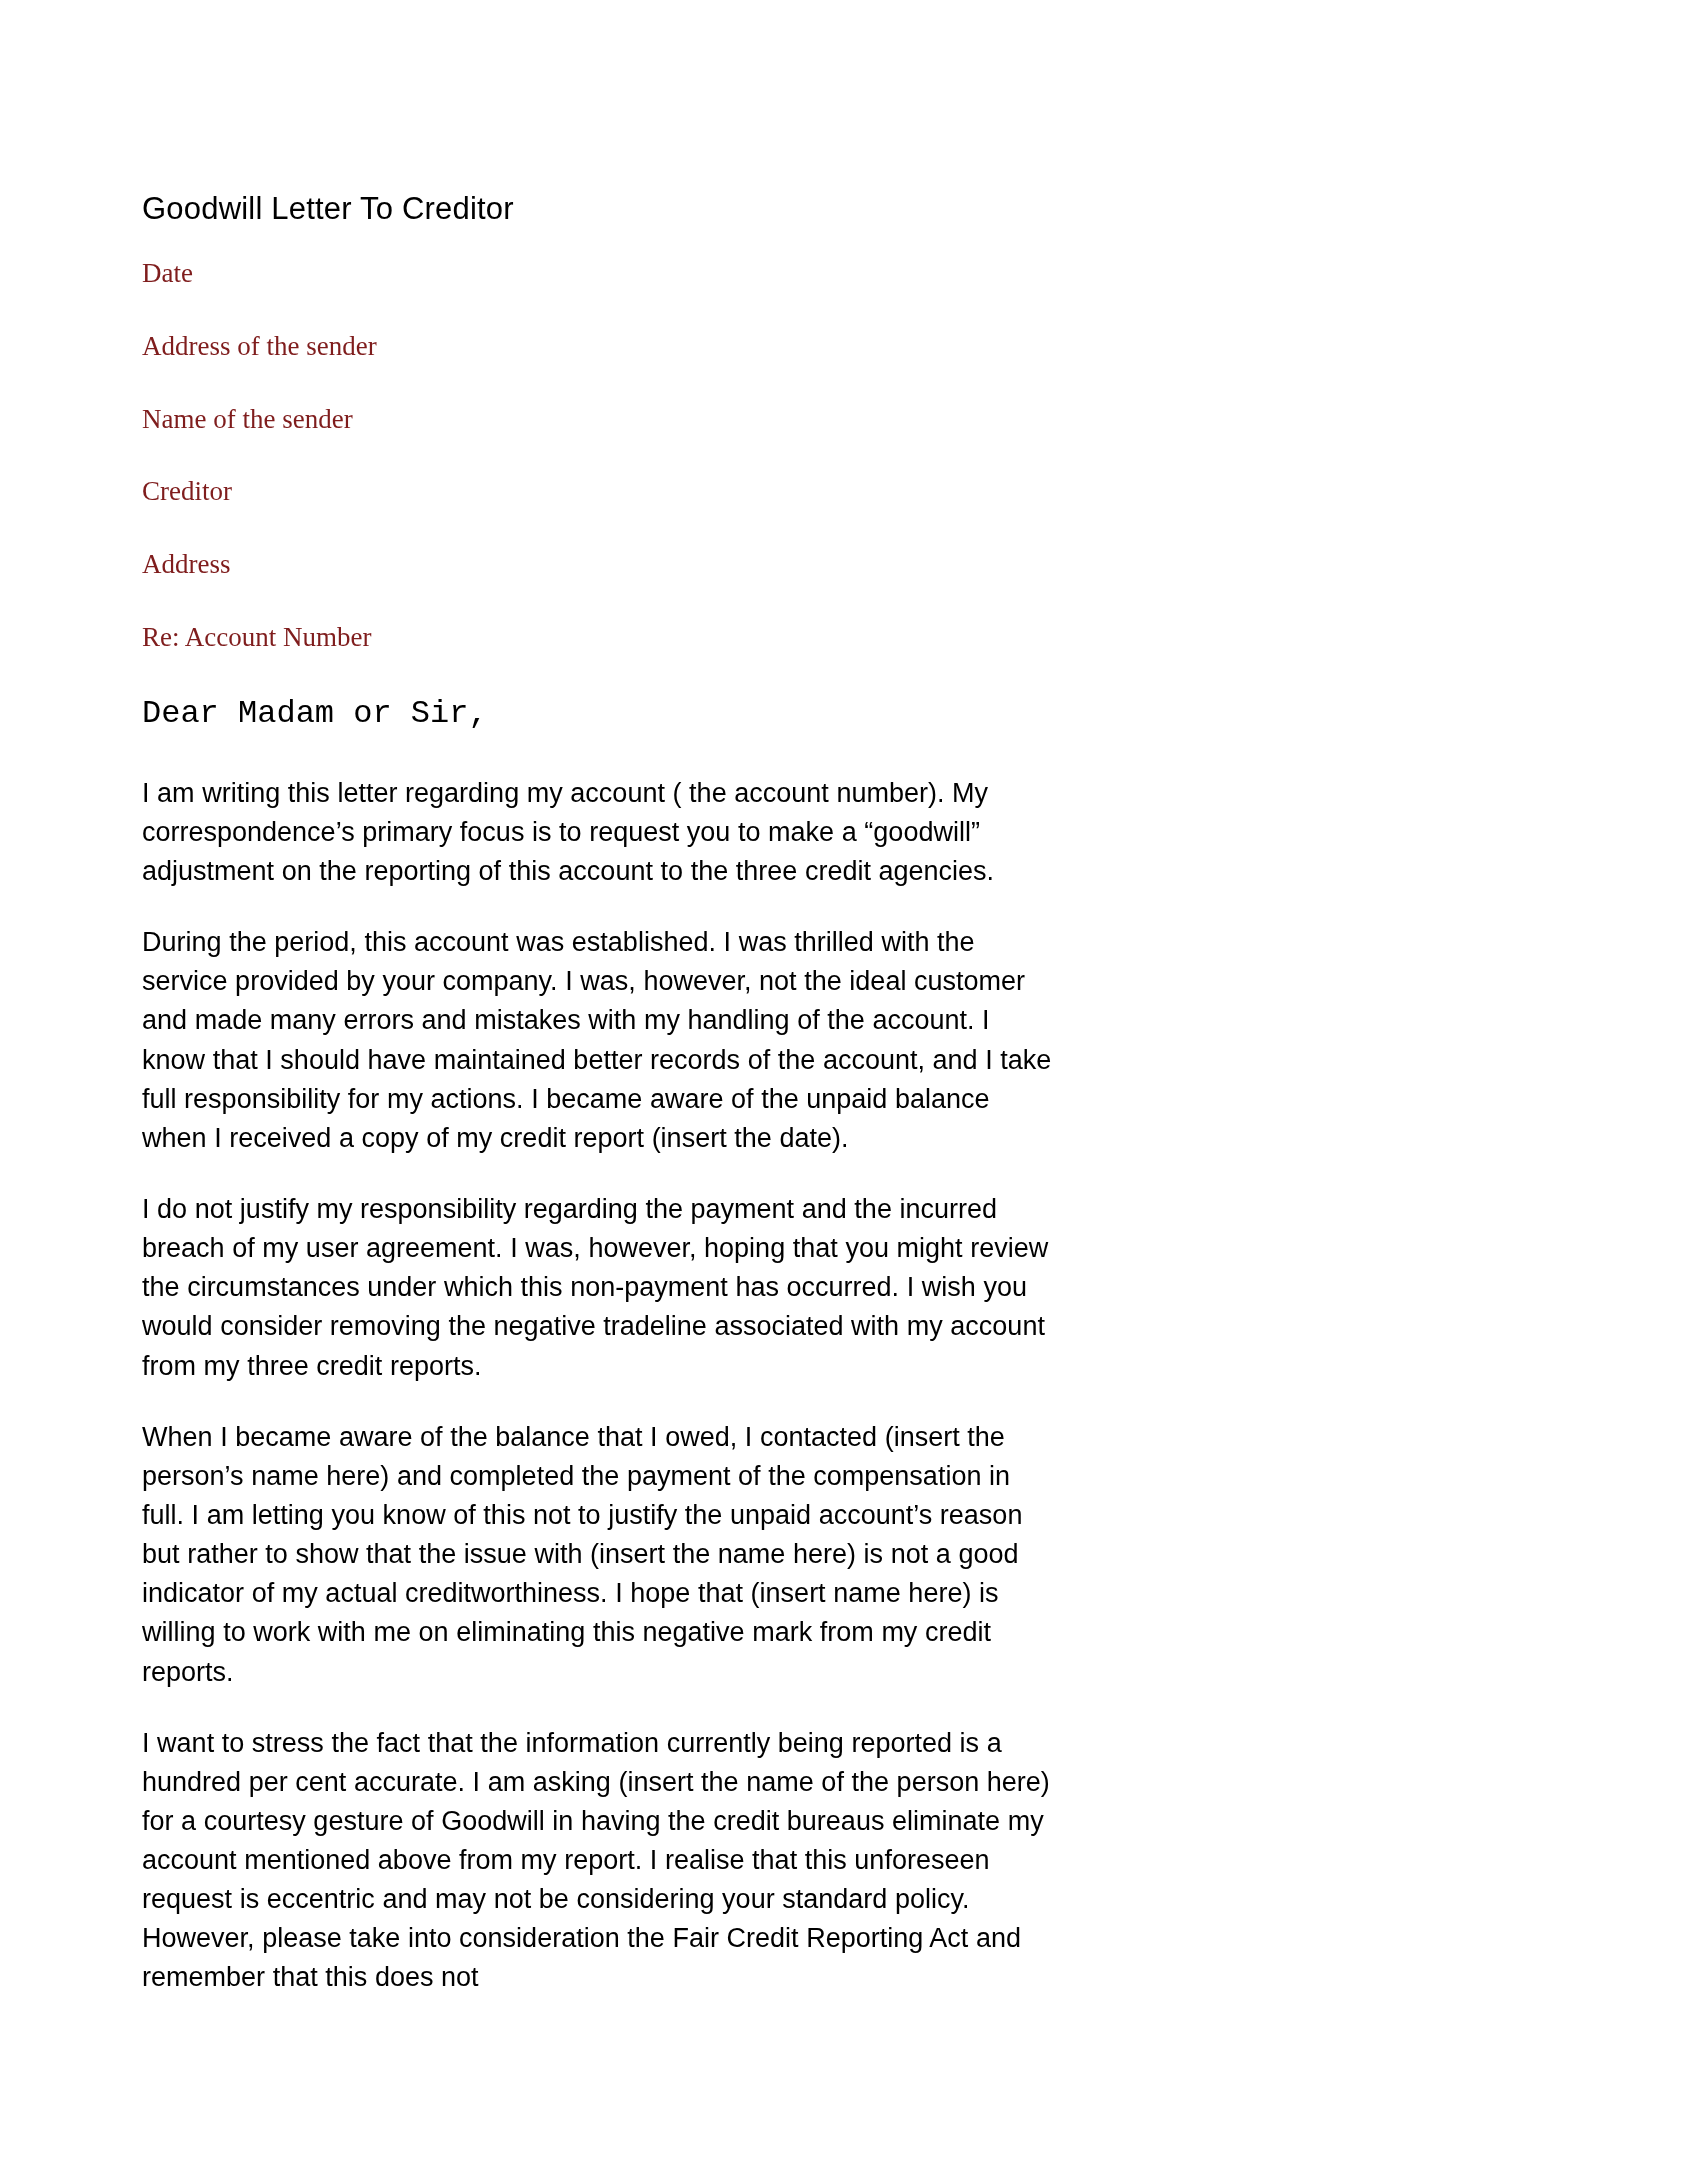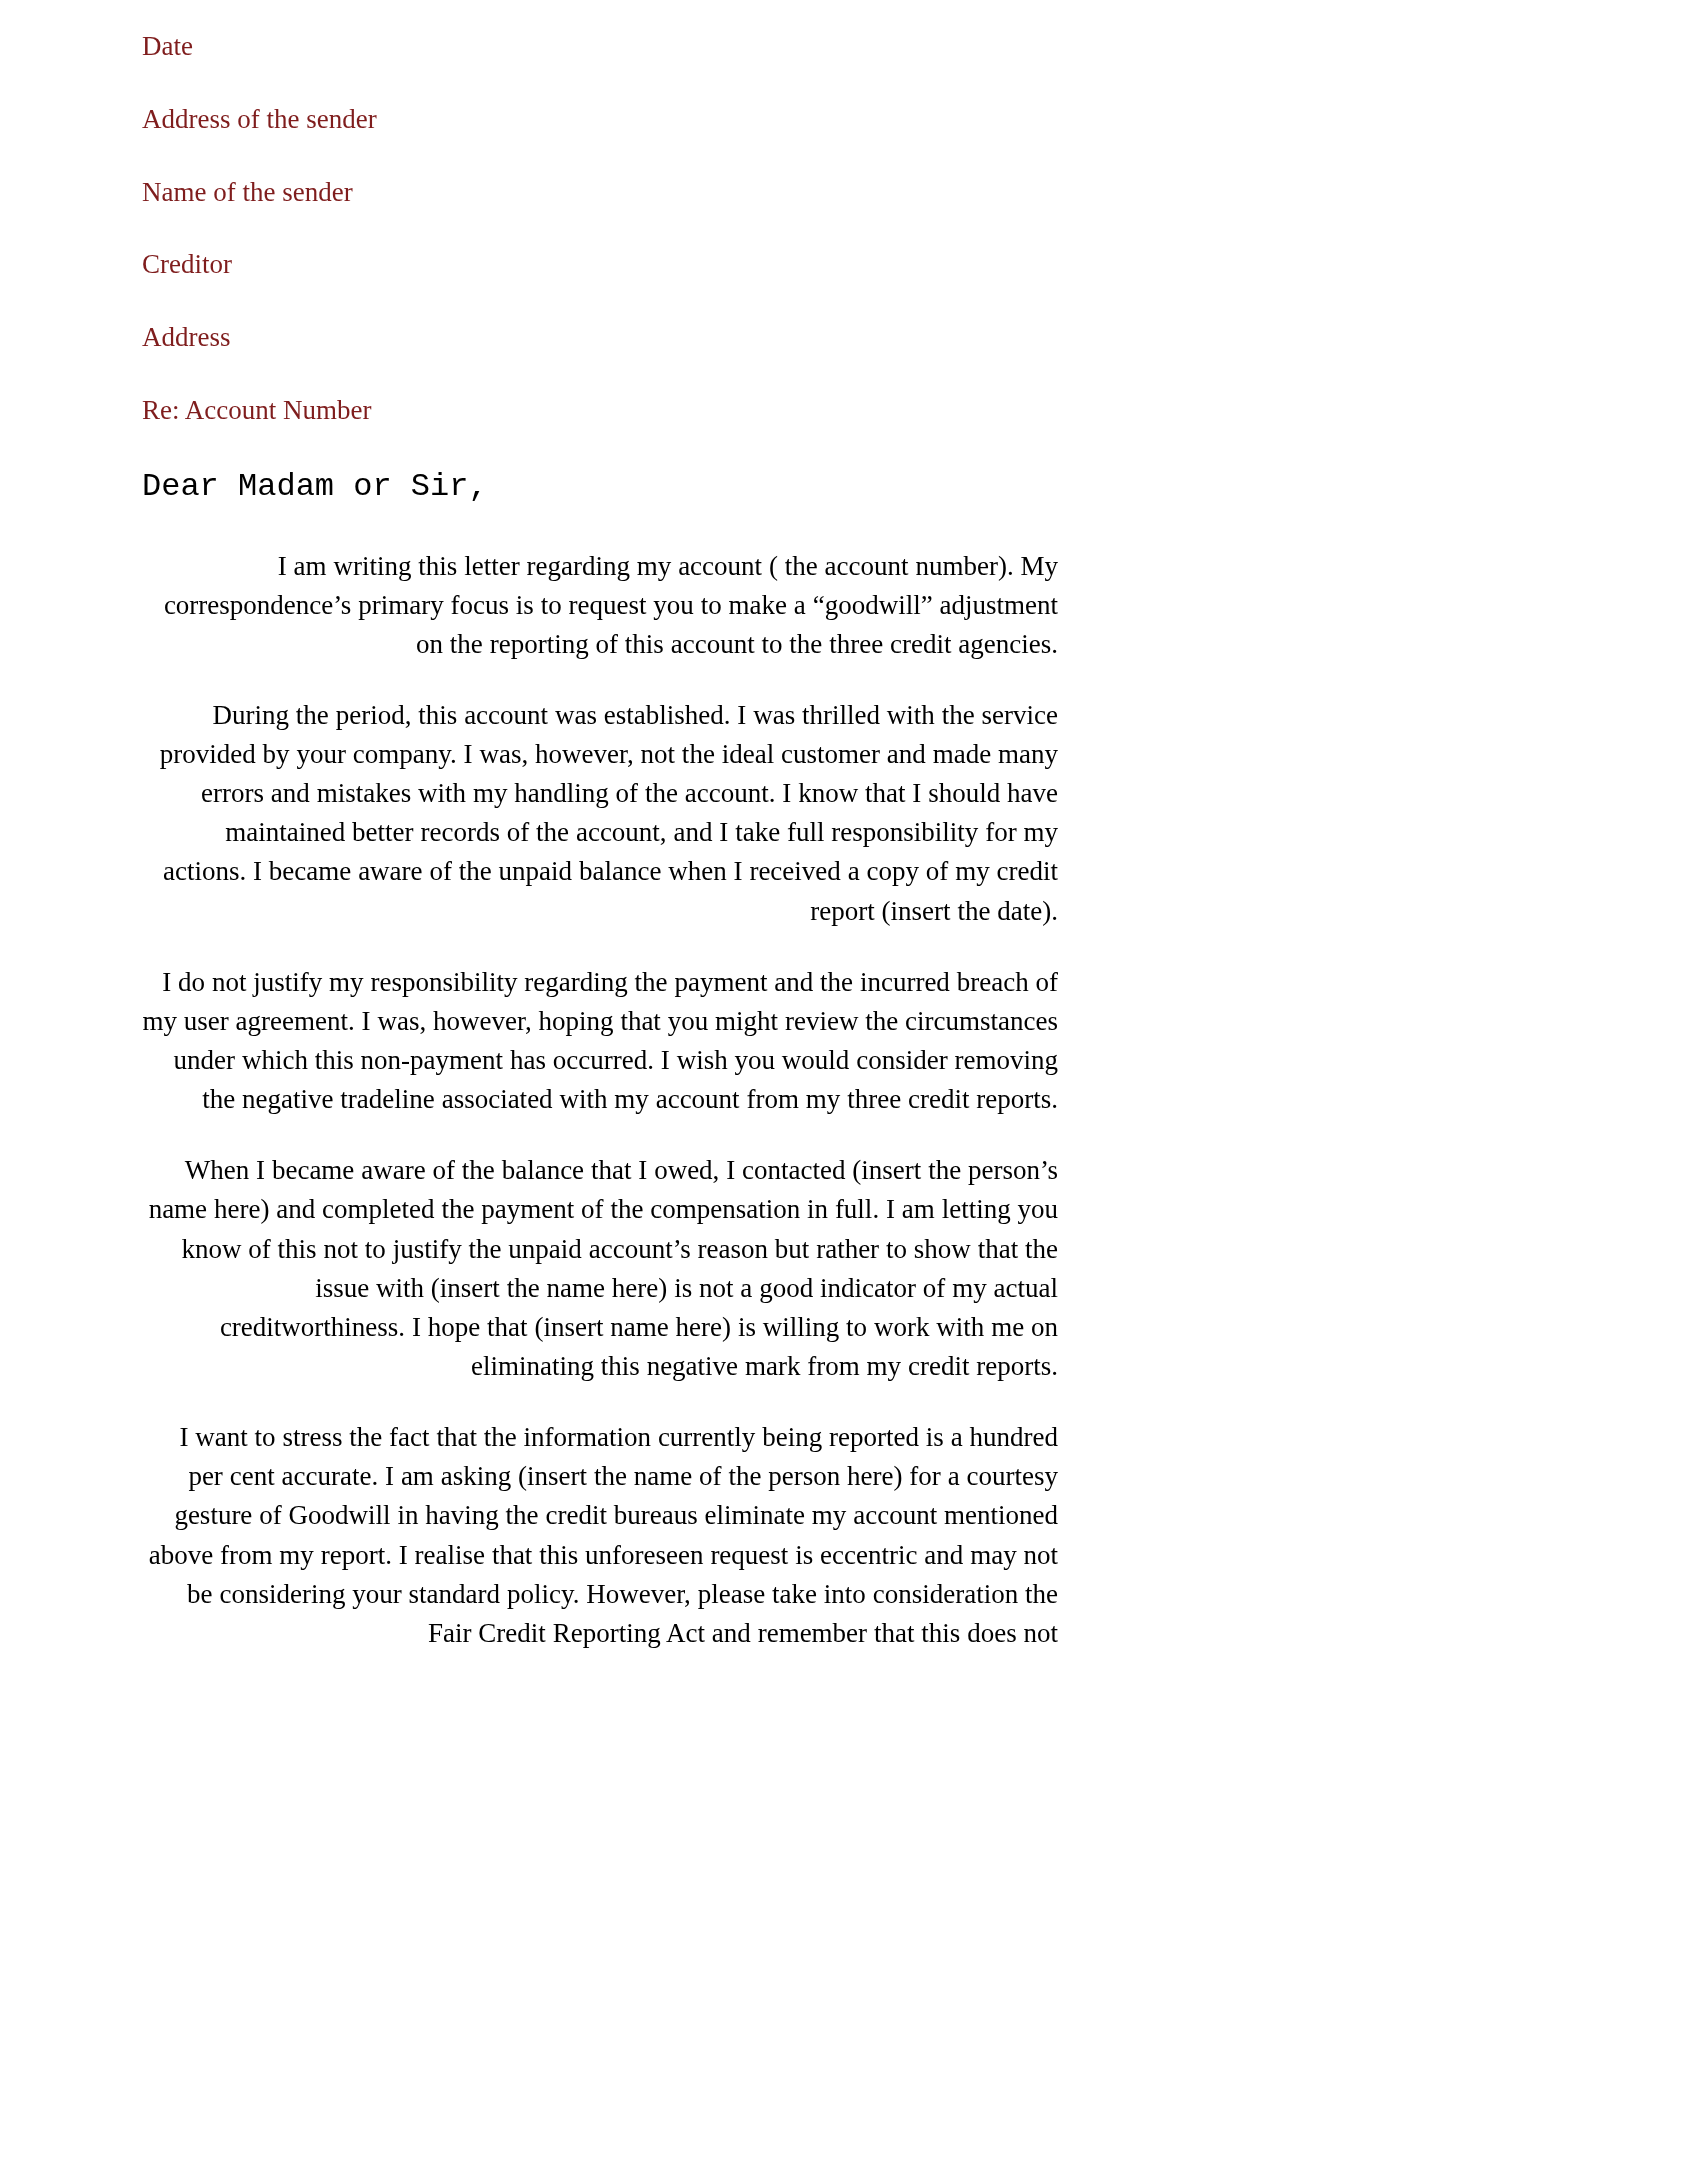--- a/index.html
+++ b/index.html
@@ -52,40 +52,41 @@
 
   .salutation {
     font-family: Liberation Mono, monospace;
     font-size: 32px;
     color: #000000;
     line-height: 1.25;
     margin: 0 0 40px 0;
   }
 
   .body-paragraph {
-    font-family: Liberation Serif, serif;
+    font-family: Liberation Sans, sans-serif;
     font-size: 27px;
     color: #000000;
     line-height: 1.45;
     margin: 0 0 32px 0;
-    text-align: right;
+    text-align: left;
     hyphens: none;
     word-spacing: 0.1px;
   }
 
   .body-paragraph:last-child {
     margin-bottom: 4px;
   }
 </style>
 </head>
 <body>
 
 <div class="page">
   <div class="letter">
 
+    <h1 class="doc-title">Goodwill Letter To Creditor</h1>
 
     <div class="header-block">
       <p class="field-line">Date</p>
       <p class="field-line">Address of the sender</p>
       <p class="field-line">Name of the sender</p>
       <p class="field-line">Creditor</p>
       <p class="field-line">Address</p>
       <p class="field-line">Re: Account Number</p>
     </div>
 

